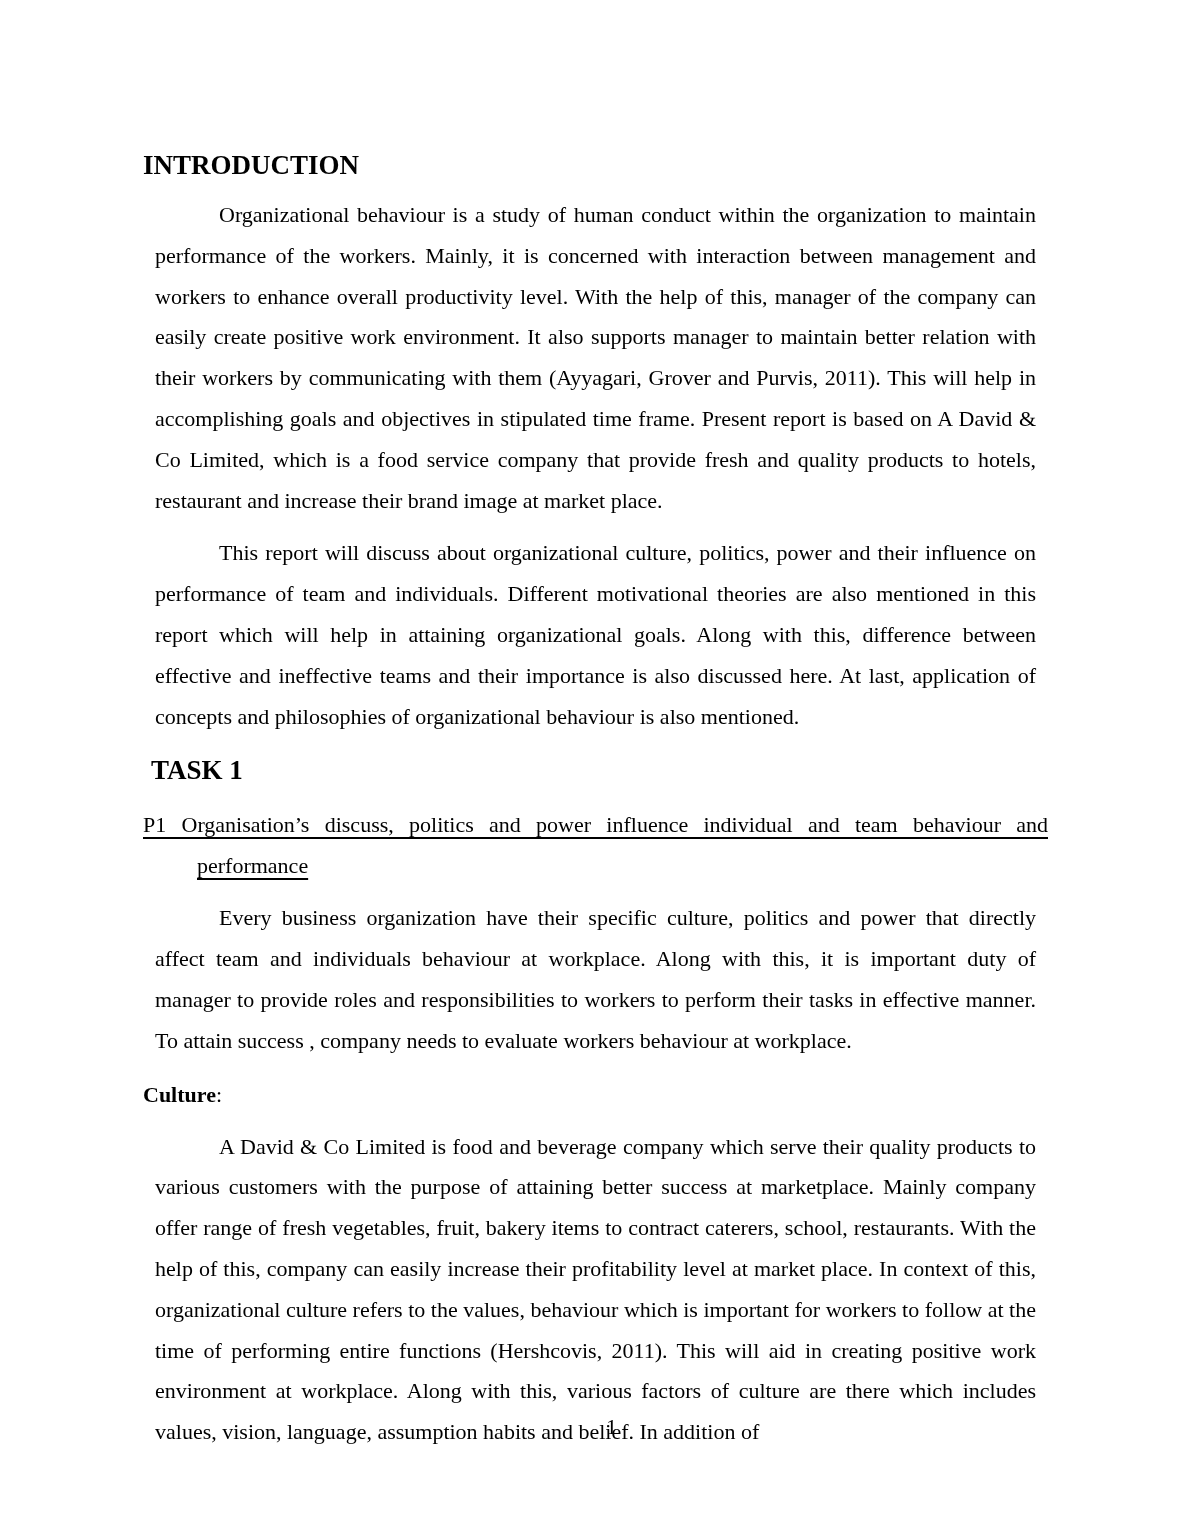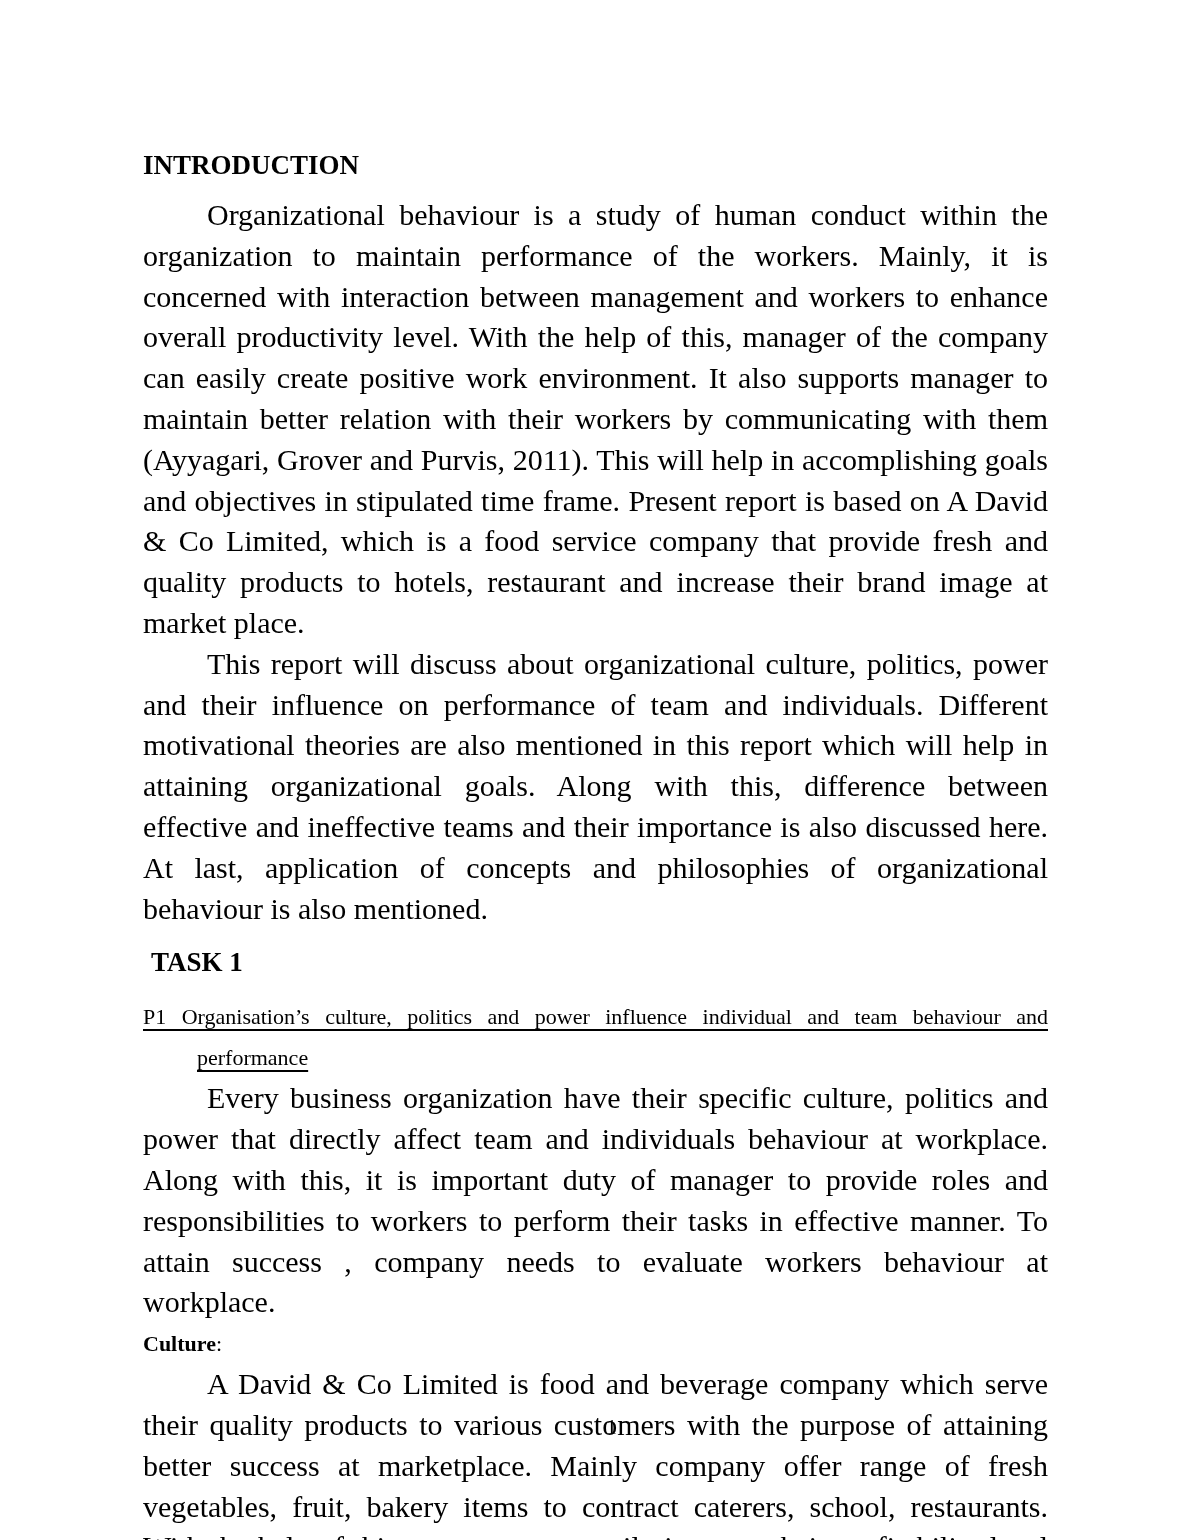--- a/index.html
+++ b/index.html
@@ -29,24 +29,24 @@
     line-height: 1.15;
     margin: 0 0 14px 0;
   }
   .h-task {
     font-size: 27px;
     font-weight: 700;
     line-height: 1.15;
     margin: 18px 0 18px 8px;
   }
   .body-p {
-    font-size: 30px;
+    font-size: 22px;
     line-height: 40.8px;
     text-align: justify;
-    margin: 0;
+    margin: 12px;
   }
   .indent {
     text-indent: 64px;
   }
   .p1-heading {
     font-size: 22px;
     font-weight: 400;
     line-height: 41px;
     text-align: justify;
     text-decoration: underline;
@@ -80,21 +80,21 @@
   <div class="content">
 
     <h1 class="h-main">INTRODUCTION</h1>
 
     <p class="body-p indent">Organizational behaviour is a study of human conduct within the organization to maintain performance of the workers. Mainly, it is concerned with interaction between management and workers to enhance overall productivity level. With the help of this, manager of the company can easily create positive work environment. It also supports manager to maintain better relation with their workers by communicating with them (Ayyagari, Grover and Purvis, 2011). This will help in accomplishing goals and objectives in stipulated time frame. Present report is based on A David &amp; Co Limited, which is a food service company that provide fresh and quality products to hotels, restaurant and increase their brand image at market place.</p>
 
     <p class="body-p indent">This report will discuss about organizational culture, politics, power and their influence on performance of team and individuals. Different motivational theories are also mentioned in this report which will help in attaining organizational goals. Along with this, difference between effective and ineffective teams and their importance is also discussed here. At last, application of concepts and philosophies of organizational behaviour is also mentioned.</p>
 
     <h1 class="h-task">TASK 1</h1>
 
-    <h2 class="p1-heading">P1 Organisation’s culture, politics and power influence individual and team behaviour and performance</h2>
+    <h2 class="p1-heading">P1 Organisation’s discuss, politics and power influence individual and team behaviour and performance</h2>
 
     <p class="body-p indent">Every business organization have their specific culture, politics and power that directly affect team and individuals behaviour at workplace. Along with this, it is important duty of manager to provide roles and responsibilities to workers to perform their tasks in effective manner. To attain success , company needs to evaluate workers behaviour at workplace.</p>
 
     <p class="culture-line"><span class="lbl">Culture</span><span>:</span></p>
 
     <p class="body-p indent">A David &amp; Co Limited is food and beverage company which serve their quality products to various customers with the purpose of attaining better success at marketplace. Mainly company offer range of fresh vegetables, fruit, bakery items to contract caterers, school, restaurants. With the help of this, company can easily increase their profitability level at market place. In context of this, organizational culture refers to the values, behaviour which is important for workers to follow at the time of performing entire functions (Hershcovis, 2011). This will aid in creating positive work environment at workplace. Along with this, various factors of culture are there which includes values, vision, language, assumption habits and belief. In addition of</p>
 
   </div>
 
   <div class="page-num">1</div>

